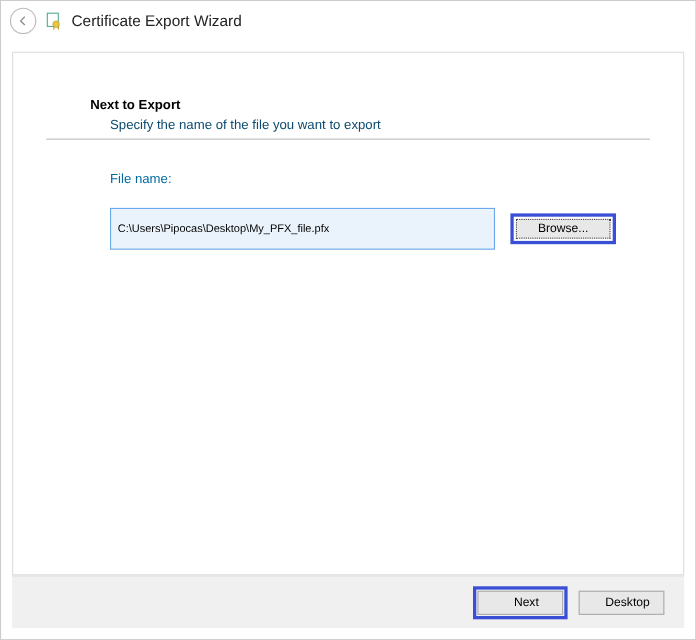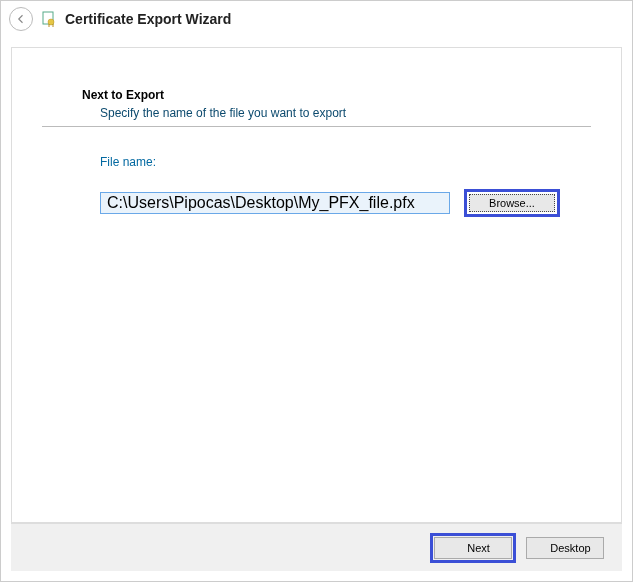--- a/index.html
+++ b/index.html
@@ -22,21 +22,20 @@
       background: #fff;
       display: flex;
       flex-direction: column;
     }
     .titlebar {
       height: 36px;
       display: flex;
       align-items: center;
       padding: 16px 8px;
       background: #fff;
-      font-weight: bold;
     }
     .back-btn {
       width: 24px;
       height: 24px;
       border: 1px solid #bbb;
       border-radius: 50%;
       display: flex;
       align-items: center;
       justify-content: center;
       background: #fff;
@@ -95,24 +94,24 @@
       color: #0369a1;
       margin-bottom: 20px;
     }
     .input-row {
       display: flex;
       align-items: center;
       gap: 14px;
     }
     .filepath-input {
       width: 350px;
-      height: 22px;
+      height: 38px;
       border: 1px solid #6aa8e8;
       background: #eaf3fb;
-      font-size: 16px;
+      font-size: 10px;
       padding: 0 6px;
       font-family: inherit;
       color: #000;
     }
     .browse-wrap {
       border: 3px solid #3b4fd6;
       padding: 2px;
       display: inline-block;
     }
     .browse-btn {

